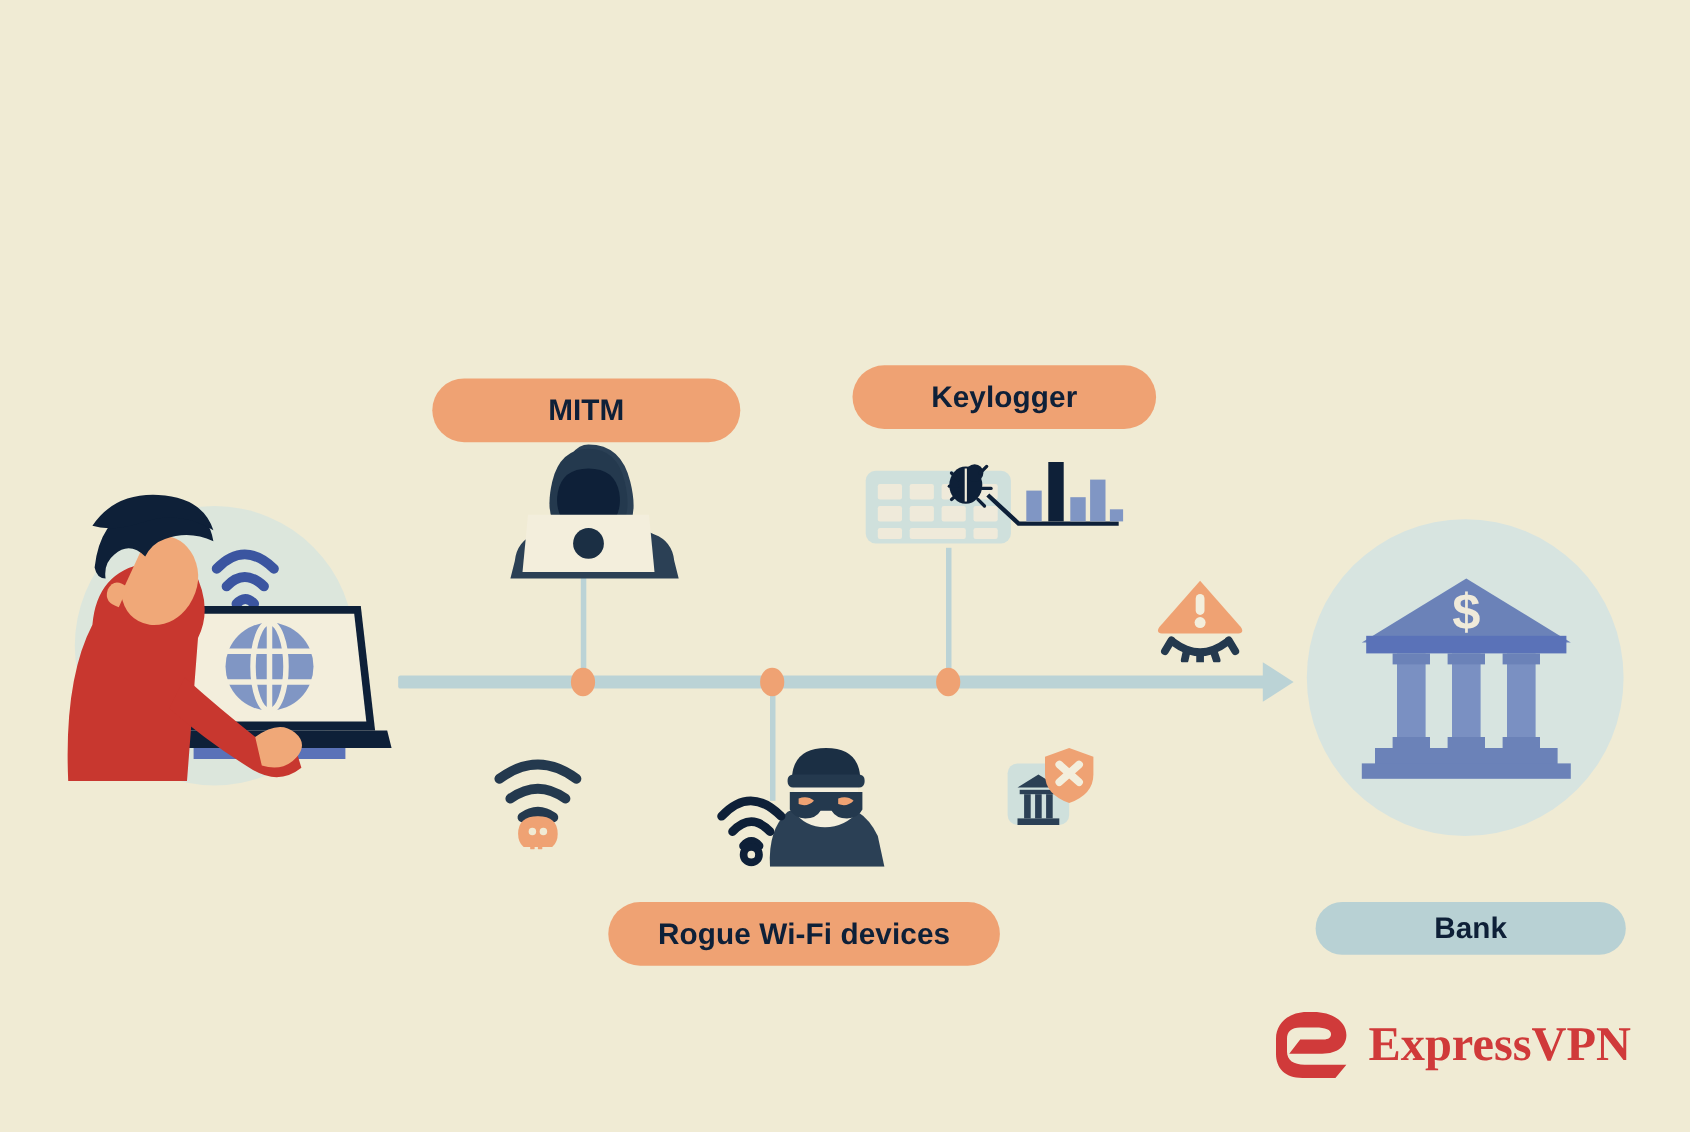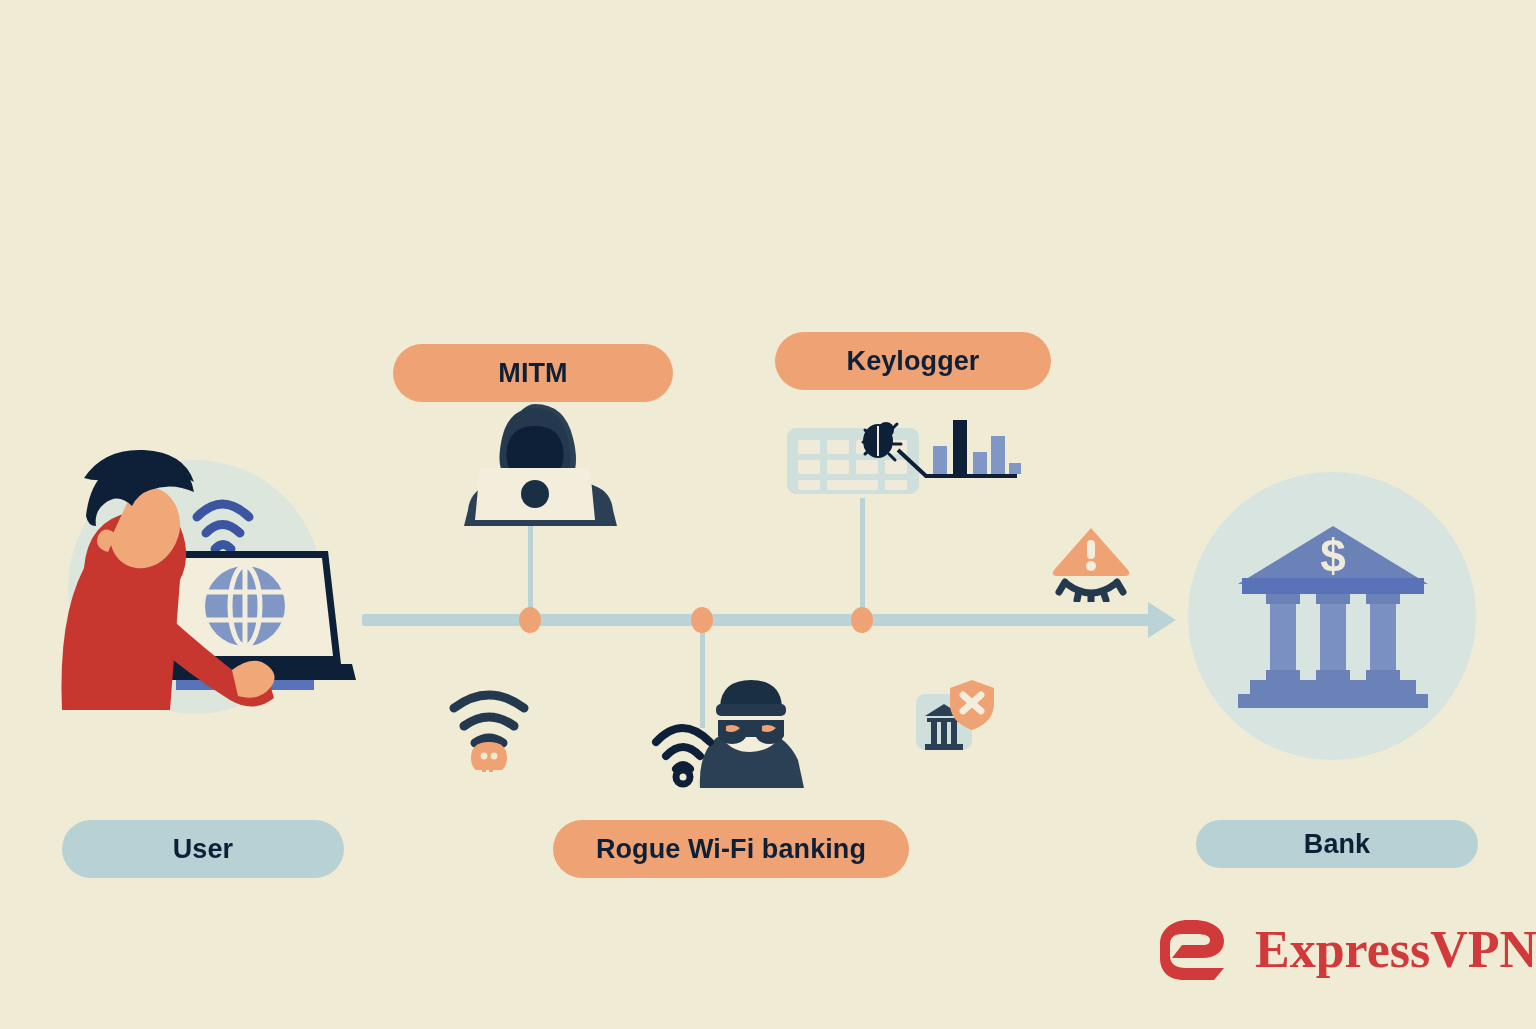--- a/index.html
+++ b/index.html
@@ -130,25 +130,24 @@
     left: 1158px;
     top: 918px;
     display: flex;
     align-items: center;
     gap: 14px;
   }
   #logo-mark { width: 72px; height: 64px; }
   #logo-word {
     color: #D03A3A;
     font-family: "Liberation Serif", serif;
-    font-size: 52px;
+    font-size: 44px;
     font-weight: 700;
     letter-spacing: 0px;
     line-height: 1;
-    margin-left: 11px;
   }
 </style>
 </head>
 <body>
 
 <div class="stage">
 
   <div id="title">
   </div>
 
@@ -366,22 +365,21 @@
         <g stroke="#F3EEDC" stroke-width="7" stroke-linecap="round">
           <line x1="49" y1="19" x2="67" y2="35"></line>
           <line x1="67" y1="19" x2="49" y2="35"></line>
         </g>
       </g>
     </svg>
   </div>
 
   <div class="badge orange" id="badge-mitm">MITM</div>
   <div class="badge orange" id="badge-keylogger">Keylogger</div>
-  <div class="badge bluegray" id="badge-user">User</div>
-  <div class="badge orange" id="badge-rogue">Rogue Wi-Fi banking</div>
+  <div class="badge orange" id="badge-rogue">Rogue Wi-Fi devices</div>
   <div class="badge bluegray" id="badge-bank">Bank</div>
 
   <div id="logo">
     <svg id="logo-mark" viewBox="0 0 72 64">
       <path d="M36 2 C54 2 66 11 66 23 C66 33 58 40 44 40 H14 L24 27 H45 C50 27 52 25 52 22 C52 18 47 16 38 16 H24 C16 16 12 20 12 26 V38 C12 46 18 50 28 50 H66 L56 62 H26 C10 62 2 53 2 40 V26 C2 12 14 2 30 2 Z" fill="#D03A3A"></path>
     </svg>
     <span id="logo-word">ExpressVPN</span>
   </div>
 
 </div>

